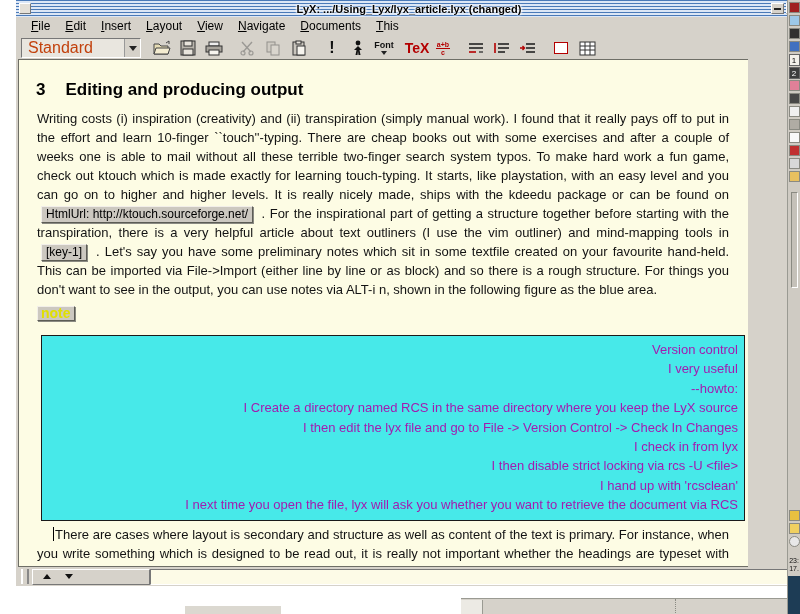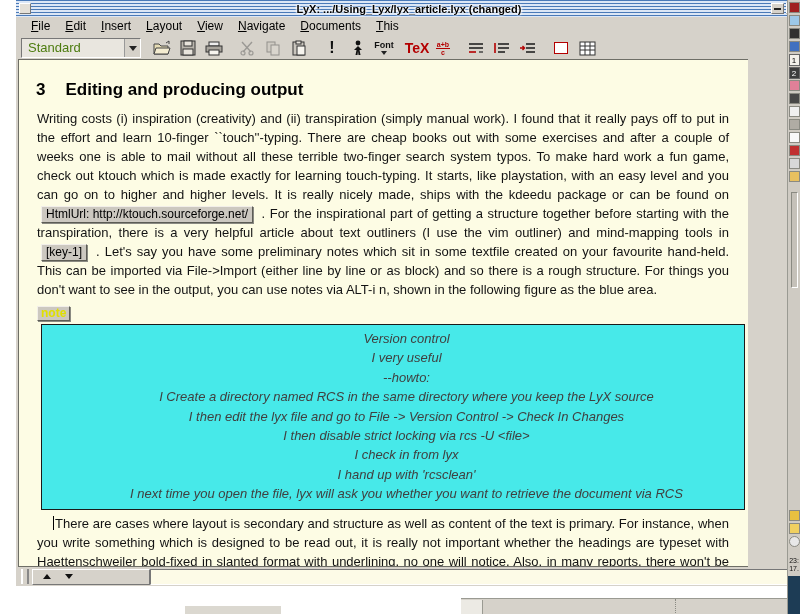--- a/index.html
+++ b/index.html
@@ -30,21 +30,21 @@
   .menubar { height:18px; display:flex; align-items:center; padding-left:8px;
     background:#d6d2ca; font-size:12px; color:#000; }
   .menu-item { display:inline-block; padding:1px 8px 1px 7px; cursor:default; }
   .menu-item::first-letter { text-decoration:underline; }
 
   
   .toolbar { height:26px; display:flex; align-items:center; padding:1px 5px;
     background:#d6d2ca; }
   .combo { display:flex; width:120px; height:20px; border:1px solid;
     border-color:#777 #fff #fff #777; background:#e9e6df; margin-right:8px; }
-  .combo-value { flex:1; font-size:13px; line-height:18px; padding-left:6px; color:#4d7c0f; }
+  .combo-value { flex:1; font-size:16px; line-height:18px; padding-left:6px; color:#c2410c; }
   .combo-arrow { width:16px; background:#d6d2ca; border-left:1px solid #999;
     display:flex; align-items:center; justify-content:center; }
   .tbtn { width:24px; height:22px; display:flex; flex-direction:column; align-items:center;
     justify-content:center; margin:0 1px; color:#111; }
   .tbtn.disabled { opacity:.45; }
   .tsep { width:7px; }
   .tex-red { color:#b40000; font-size:14px; font-weight:bold; }
   .frac { display:flex; flex-direction:column; align-items:center; color:#b40000;
     font-size:7px; font-weight:bold; line-height:7px; }
   .frac .num { border-bottom:1px solid #b40000; padding:0 1px; }
@@ -59,27 +59,27 @@
     background:#fdfce4; border:1px solid #6e6e66; border-right:none; overflow:hidden;
     font-size:13px; line-height:19px; color:#131313; }
   .heading { margin:20px 18px 10px 17px; font-size:17px; font-weight:bold; color:#000; }
   .heading .num { margin-right:20px; }
   .para { margin:0 19px 0 18px; text-align:justify; }
   .para1 { margin-top:4px; }
   .inset { display:inline-block; background:#ccc8c0; border:1px solid;
     border-color:#f2efe9 #5c5c55 #5c5c55 #f2efe9; box-shadow:1px 1px 0 #8a8a82;
     padding:0 4px; font-size:12px; line-height:15px; color:#000; margin:0 4px;
     vertical-align:baseline; white-space:nowrap; }
-  .note-btn { display:inline-block; margin:7px 0 2px 18px; background:#ccc8c0;
+  .note-btn { display:inline-block; margin:7px 0 13px 18px; background:#ccc8c0;
     border:1px solid; border-color:#f2efe9 #5c5c55 #5c5c55 #f2efe9;
-    box-shadow:1px 1px 0 #8a8a82; padding:0 3px; font-size:12px; line-height:13px;
+    box-shadow:1px 1px 0 #8a8a82; padding:0 3px; font-size:14px; line-height:13px;
     color:#e0e000; font-weight:bold; }
   .note-box { margin:1px 3px 3px 22px; background:#47e9e9; border:1px solid #1a1a1a;
     padding:4px 6px 5px 33px; }
-  .note-line { line-height:19.4px; color:#404040; text-align:center;font-style:italic; }
+  .note-line { line-height:19.4px; color:#a21caf; text-align:right; }
   .para2 { margin-top:4px; text-indent:16px; }
   .caret { display:inline-block; width:1px; height:14px; background:#000;
     vertical-align:-2px; margin-right:1px; }
 
   
   .vscroll { position:absolute; left:771px; top:59px; width:16px; height:508px;
     background:#c9c5bd; border:1px solid #8a8a82; }
   .sb-arrow { position:absolute; left:0; width:14px; height:13px; background:#d6d2ca;
     border:1px solid; border-color:#fff #777 #777 #fff; display:flex; align-items:center;
     justify-content:center; }
@@ -289,22 +289,22 @@
       </div>
 
       <div class="note-btn">note</div>
 
       <div class="note-box">
         <div class="note-line">Version control</div>
         <div class="note-line">I very useful</div>
         <div class="note-line">--howto:</div>
         <div class="note-line">I Create a directory named RCS in the same directory where you keep the LyX source</div>
         <div class="note-line">I then edit the lyx file and go to File -&gt; Version Control -&gt; Check In Changes</div>
+        <div class="note-line">I check in from lyx</div>
         <div class="note-line">I then disable strict locking via rcs -U &lt;file&gt;</div>
-        <div class="note-line">I check in from lyx</div>
         <div class="note-line">I hand up with 'rcsclean'</div>
         <div class="note-line">I next time you open the file, lyx will ask you whether you want to retrieve the document via RCS</div>
       </div>
 
       <div class="para para2">
         <span class="caret"></span><span>There are cases where layout is secondary and structure as well as content of the text is primary. For instance, when you write something which is designed to be read out, it is really not important whether the headings are typeset with Haettenschweiler bold-fixed in slanted format with underlining, no one will notice. Also, in many reports, there won't be extra credits for cute layout. Even documents like CVs tend to be optimised for quick, structured access to the significant data, '. If on the other hand you are more into producing art with a wordprocessor, you are possibly</span>
       </div>
     </div>
 
     <div class="vscroll">

